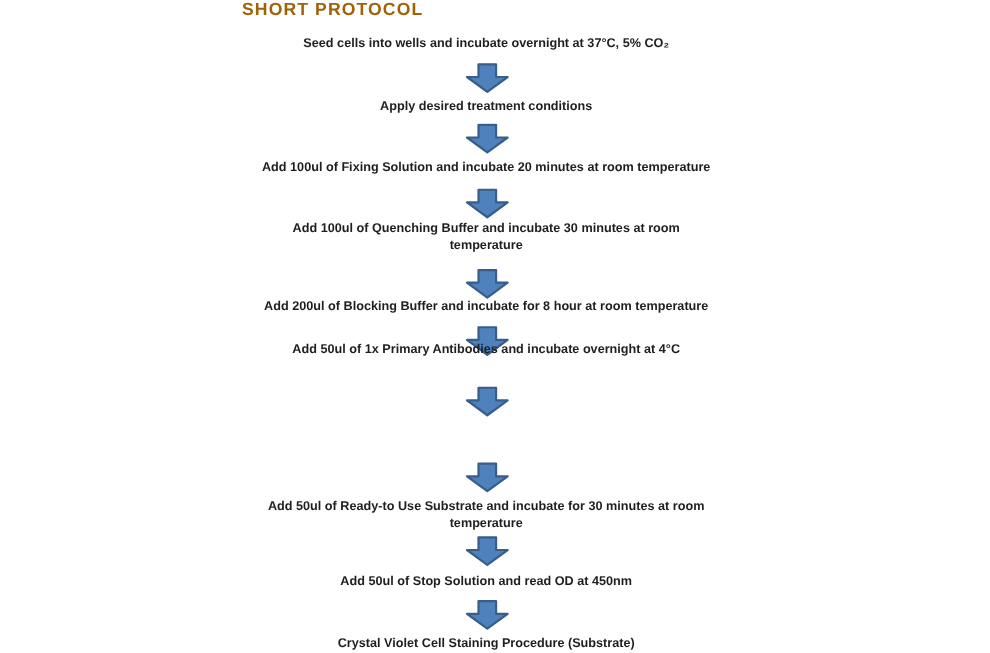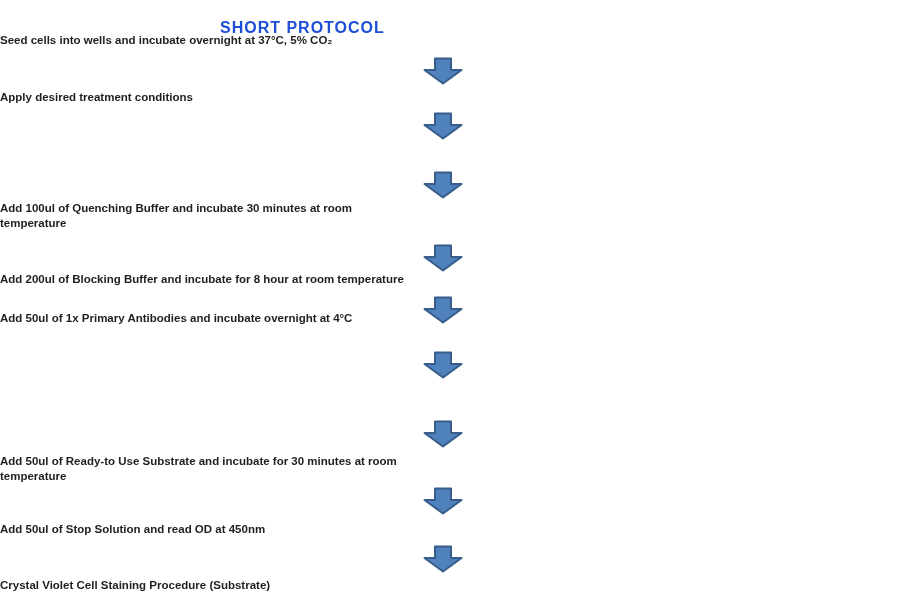--- a/index.html
+++ b/index.html
@@ -11,32 +11,33 @@
     position: relative;
     width: 900px;
     height: 594px;
     background: #ffffff;
     overflow: hidden;
     font-family: "Liberation Sans", sans-serif;
   }
   .title {
     position: absolute;
     left: 220px;
-    top: 19px;
+    top: 1px;
     margin: 0;
     font-size: 16px;
     font-weight: bold;
     letter-spacing: 1px;
-    color: #1d4ed8;
+    color: #a16207;
     white-space: nowrap;
   }
   .step {
     position: absolute;
     left: 0;
     width: 884px;
+    text-align: center;
     font-size: 11.5px;
     font-weight: bold;
     color: #1f1f1f;
     line-height: 14.5px;
   }
   .arrow {
     position: absolute;
     left: 423px;
     width: 40px;
     height: 28px;
@@ -63,20 +64,23 @@
   <div class="step" style="top:90px">
     <div>Apply desired treatment conditions</div>
   </div>
 
   <div class="arrow" style="top:112px">
     <svg viewBox="0 0 40 28" width="40" height="28">
       <polygon points="12,1.5 28,1.5 28,13 38.5,13 20,26.5 1.5,13 12,13" stroke-width="2" stroke-linejoin="round" fill="#4F81BD" stroke="#385D8A"></polygon>
     </svg>
   </div>
 
+  <div class="step" style="top:145px">
+    <div>Add 100ul of Fixing Solution and incubate 20 minutes at room temperature</div>
+  </div>
 
   <div class="arrow" style="top:171px">
     <svg viewBox="0 0 40 28" width="40" height="28">
       <polygon points="12,1.5 28,1.5 28,13 38.5,13 20,26.5 1.5,13 12,13" stroke-width="2" stroke-linejoin="round" fill="#4F81BD" stroke="#385D8A"></polygon>
     </svg>
   </div>
 
   <div class="step" style="top:201px">
     <div>Add 100ul of Quenching Buffer and incubate 30 minutes at room</div>
     <div>temperature</div>

